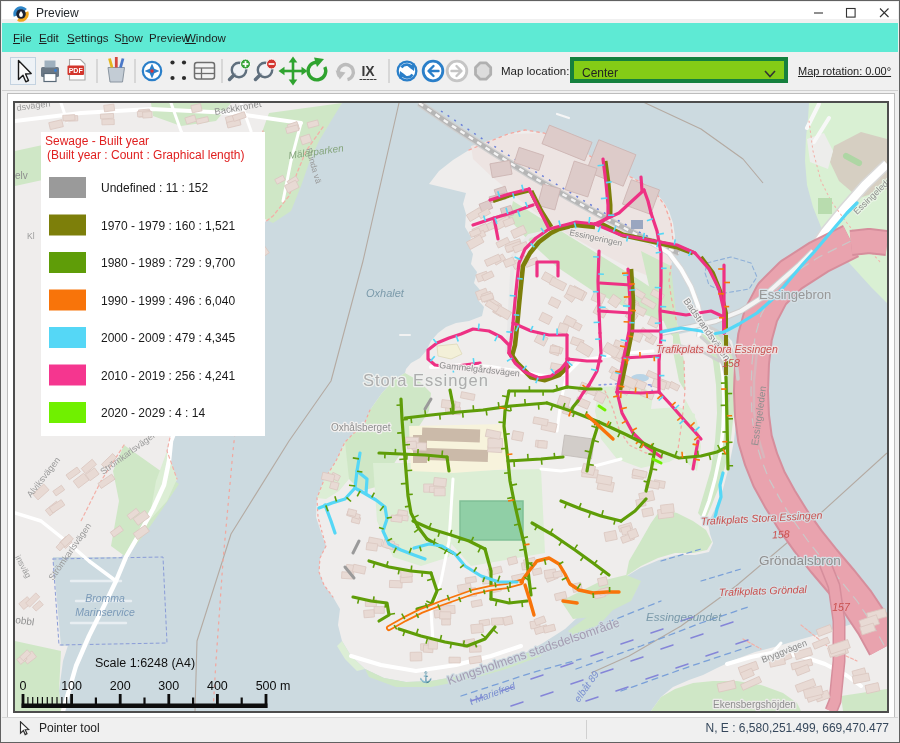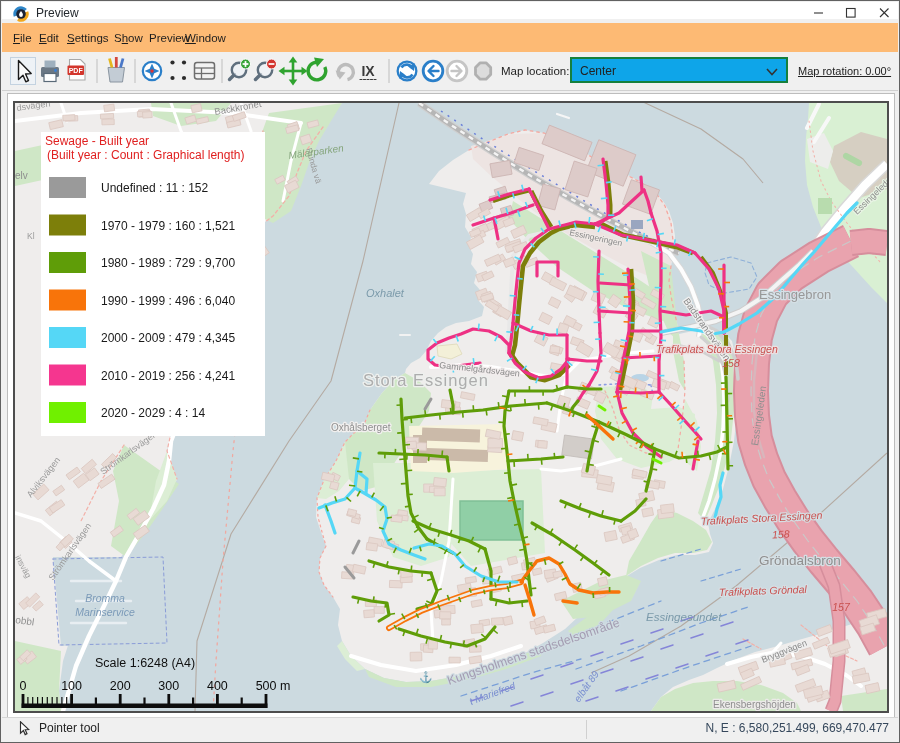--- a/index.html
+++ b/index.html
@@ -1,22 +1,22 @@
 <!DOCTYPE html>
 <html><head><meta charset="utf-8"><title>Preview</title><style>
 * { margin:0; padding:0; box-sizing:border-box; }
 body { font-family:"Liberation Sans", sans-serif; width:900px; height:743px; overflow:hidden; background:#f0f0f0; }
 #win { position:relative; width:900px; height:743px; border:1px solid #616161; background:#f0f0f0; }
 #titlebar { position:absolute; left:1px; top:1px; right:1px; height:17px; background:#fff; }
 #title { position:absolute; left:34px; top:4px; font-size:12px; color:#24292e; }
-#menubar { position:absolute; left:1px; top:22px; right:1px; height:29px; background:#fdba74; }
+#menubar { position:absolute; left:1px; top:22px; right:1px; height:29px; background:#5eead4; }
 .mi { position:absolute; top:9px; font-size:11.5px; color:#1e1e1e; }
 #toolbar { position:absolute; left:1px; top:51px; right:1px; height:39px; background:#f0f0f0; border-bottom:1px solid #d0d0d0;padding-left:27px; }
 #maploc { position:absolute; left:499px; top:12.5px; font-size:11.5px; color:#222; white-space:nowrap; }
-#combo { position:absolute; left:568px; top:5px; width:218px; height:26px; background:#0ea5e9; border:2px solid #15803d; font-size:12px; color:#222; line-height:24px; padding-left:8px; }
+#combo { position:absolute; left:568px; top:5px; width:218px; height:26px; background:#84cc16; border:4px solid #15803d; font-size:12px; color:#222; line-height:24px; padding-left:8px; }
 #maprot { position:absolute; left:796px; top:12.5px; font-size:11px; color:#222; white-space:nowrap;text-decoration:underline; }
 #page { position:absolute; left:6px; top:92px; width:888px; height:627px; background:#fff; border:1px solid #bdbdbd; }
 #map { position:absolute; left:12px; top:100px; width:876px; height:612px; border:2px solid #4d4d4d; background:#ccdae0; }
 #statusbar { position:absolute; left:1px; bottom:1px; right:1px; height:24px; background:#f0f0f0; border-top:1px solid #d6d6d6; font-size:12px; color:#222; }
 #stat-sep { position:absolute; left:584px; top:2px; bottom:2px; width:1px; background:#d0d0d0; }
 </style></head>
 <body>
 <div id="win">
  <div id="titlebar">
       <svg width="16" height="16" viewBox="0 0 16 16" style="position:absolute;left:11px;top:4px">

